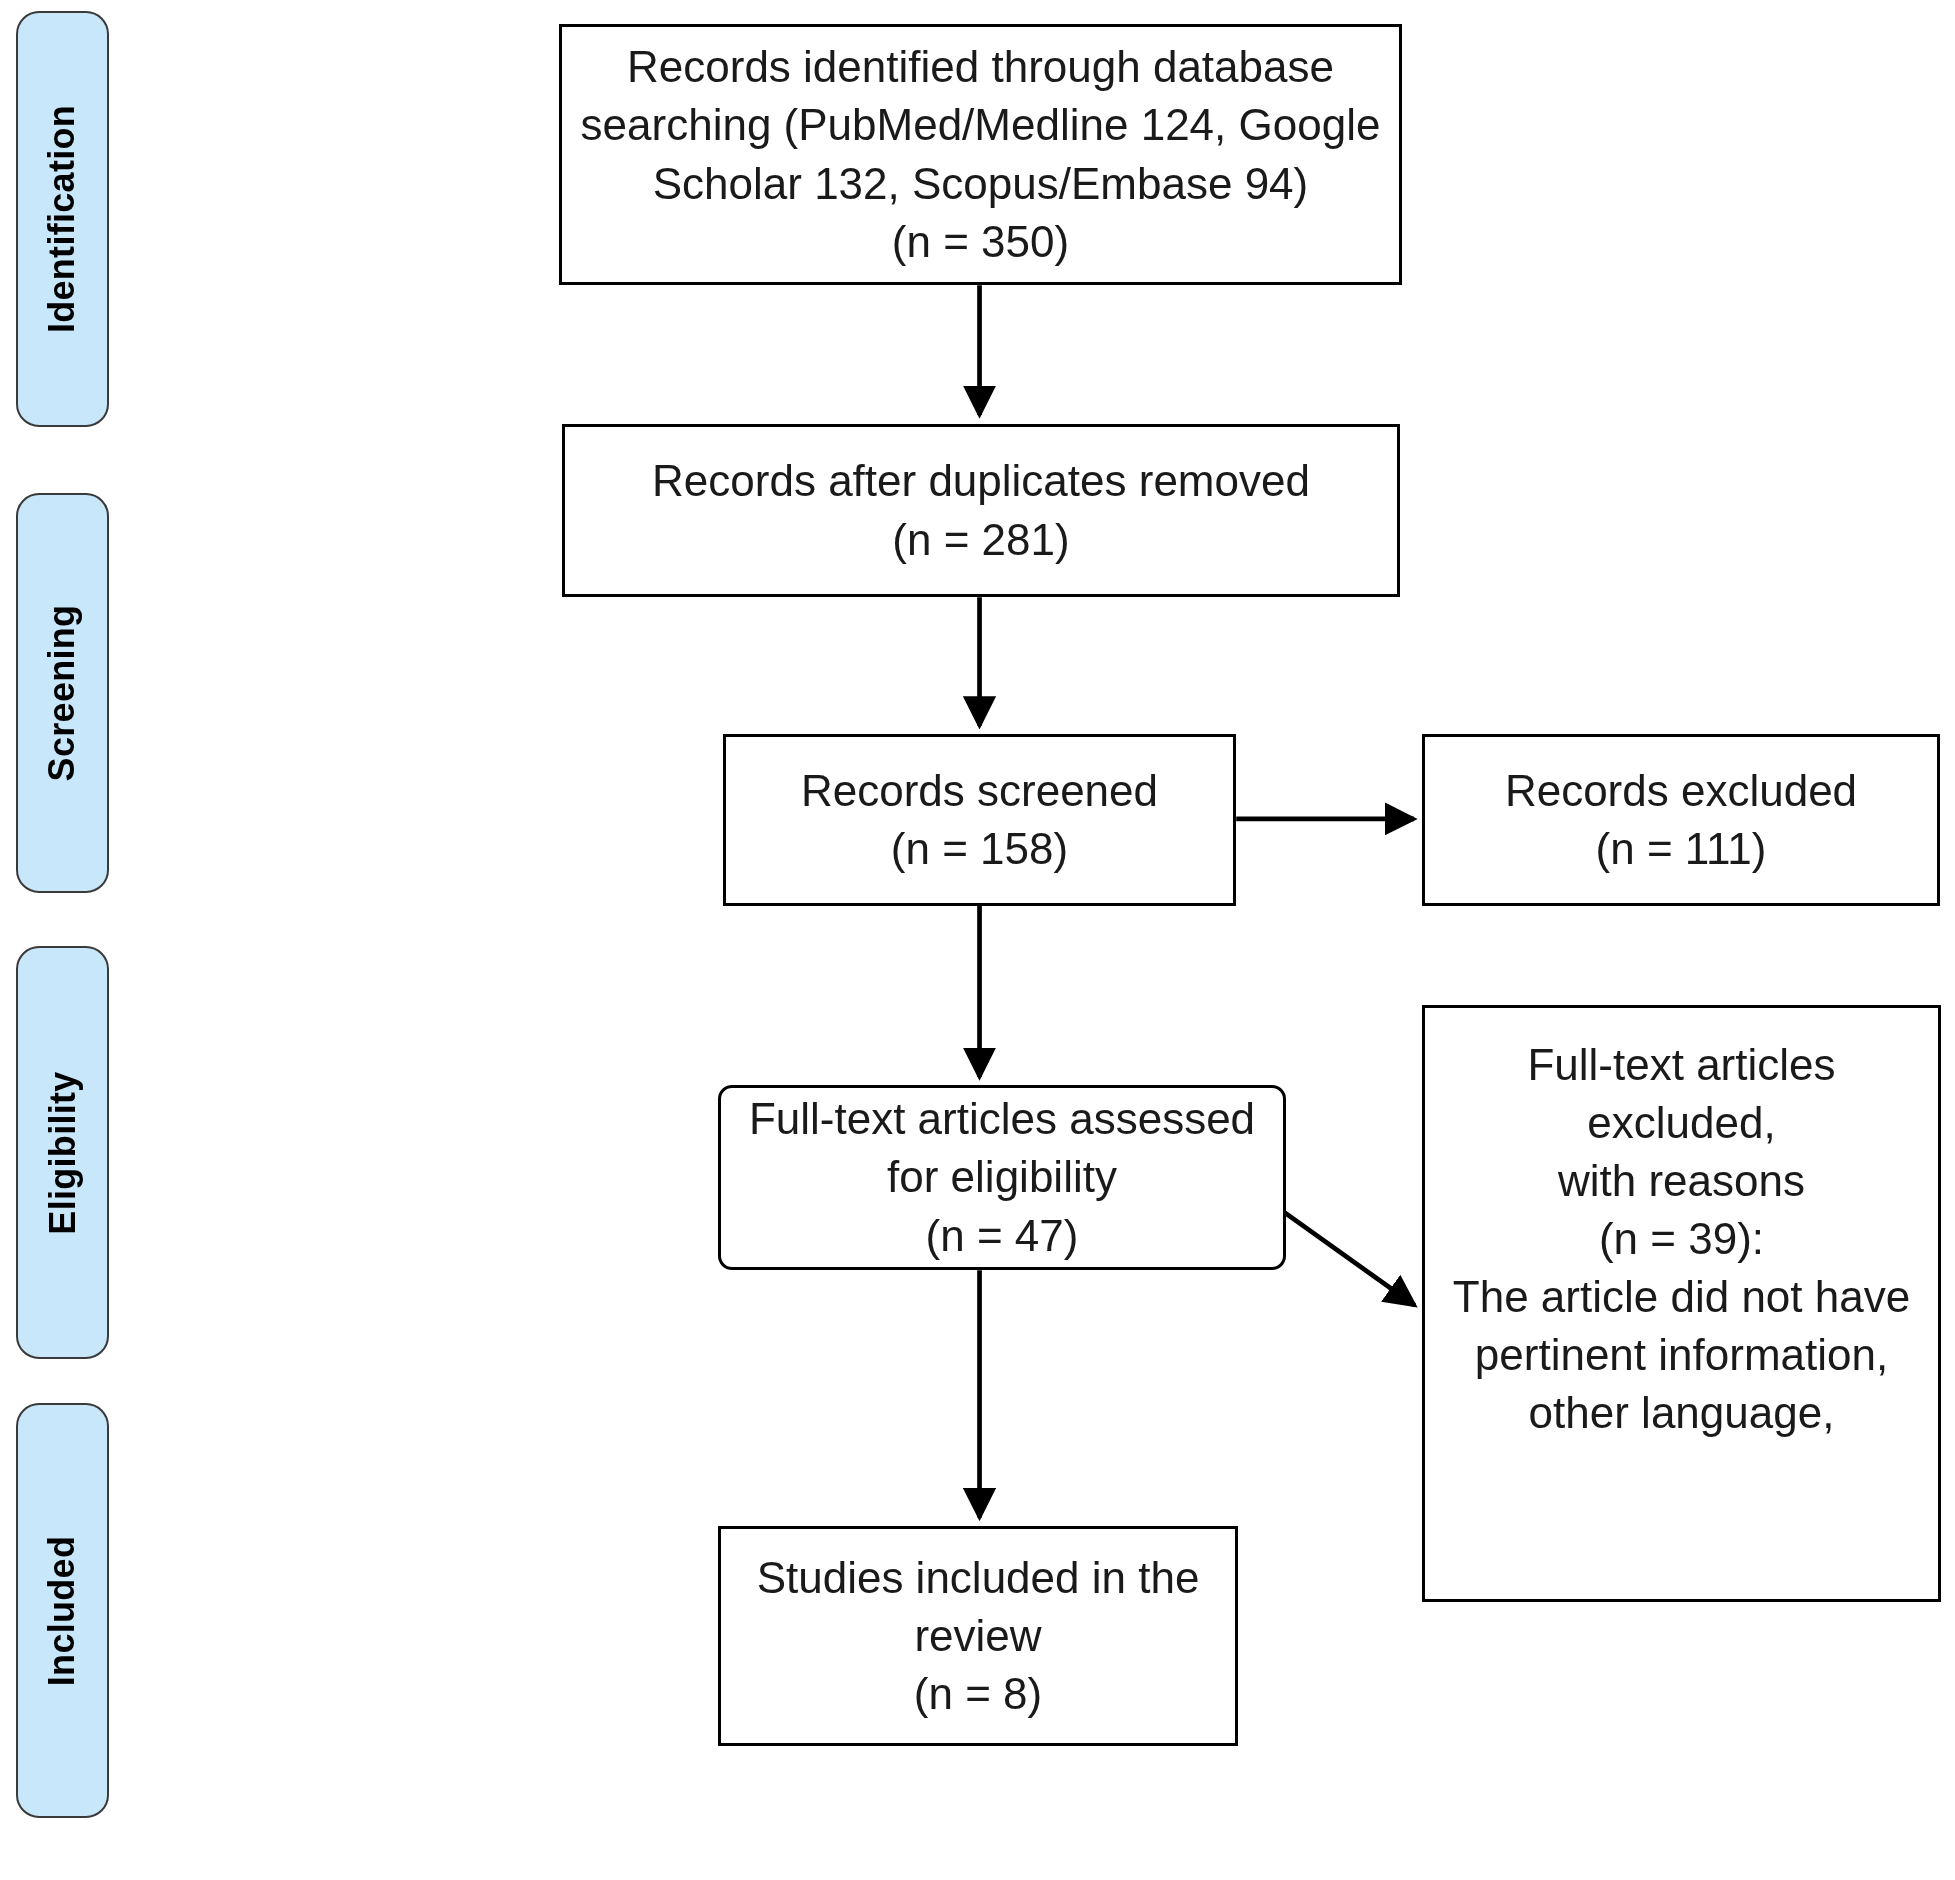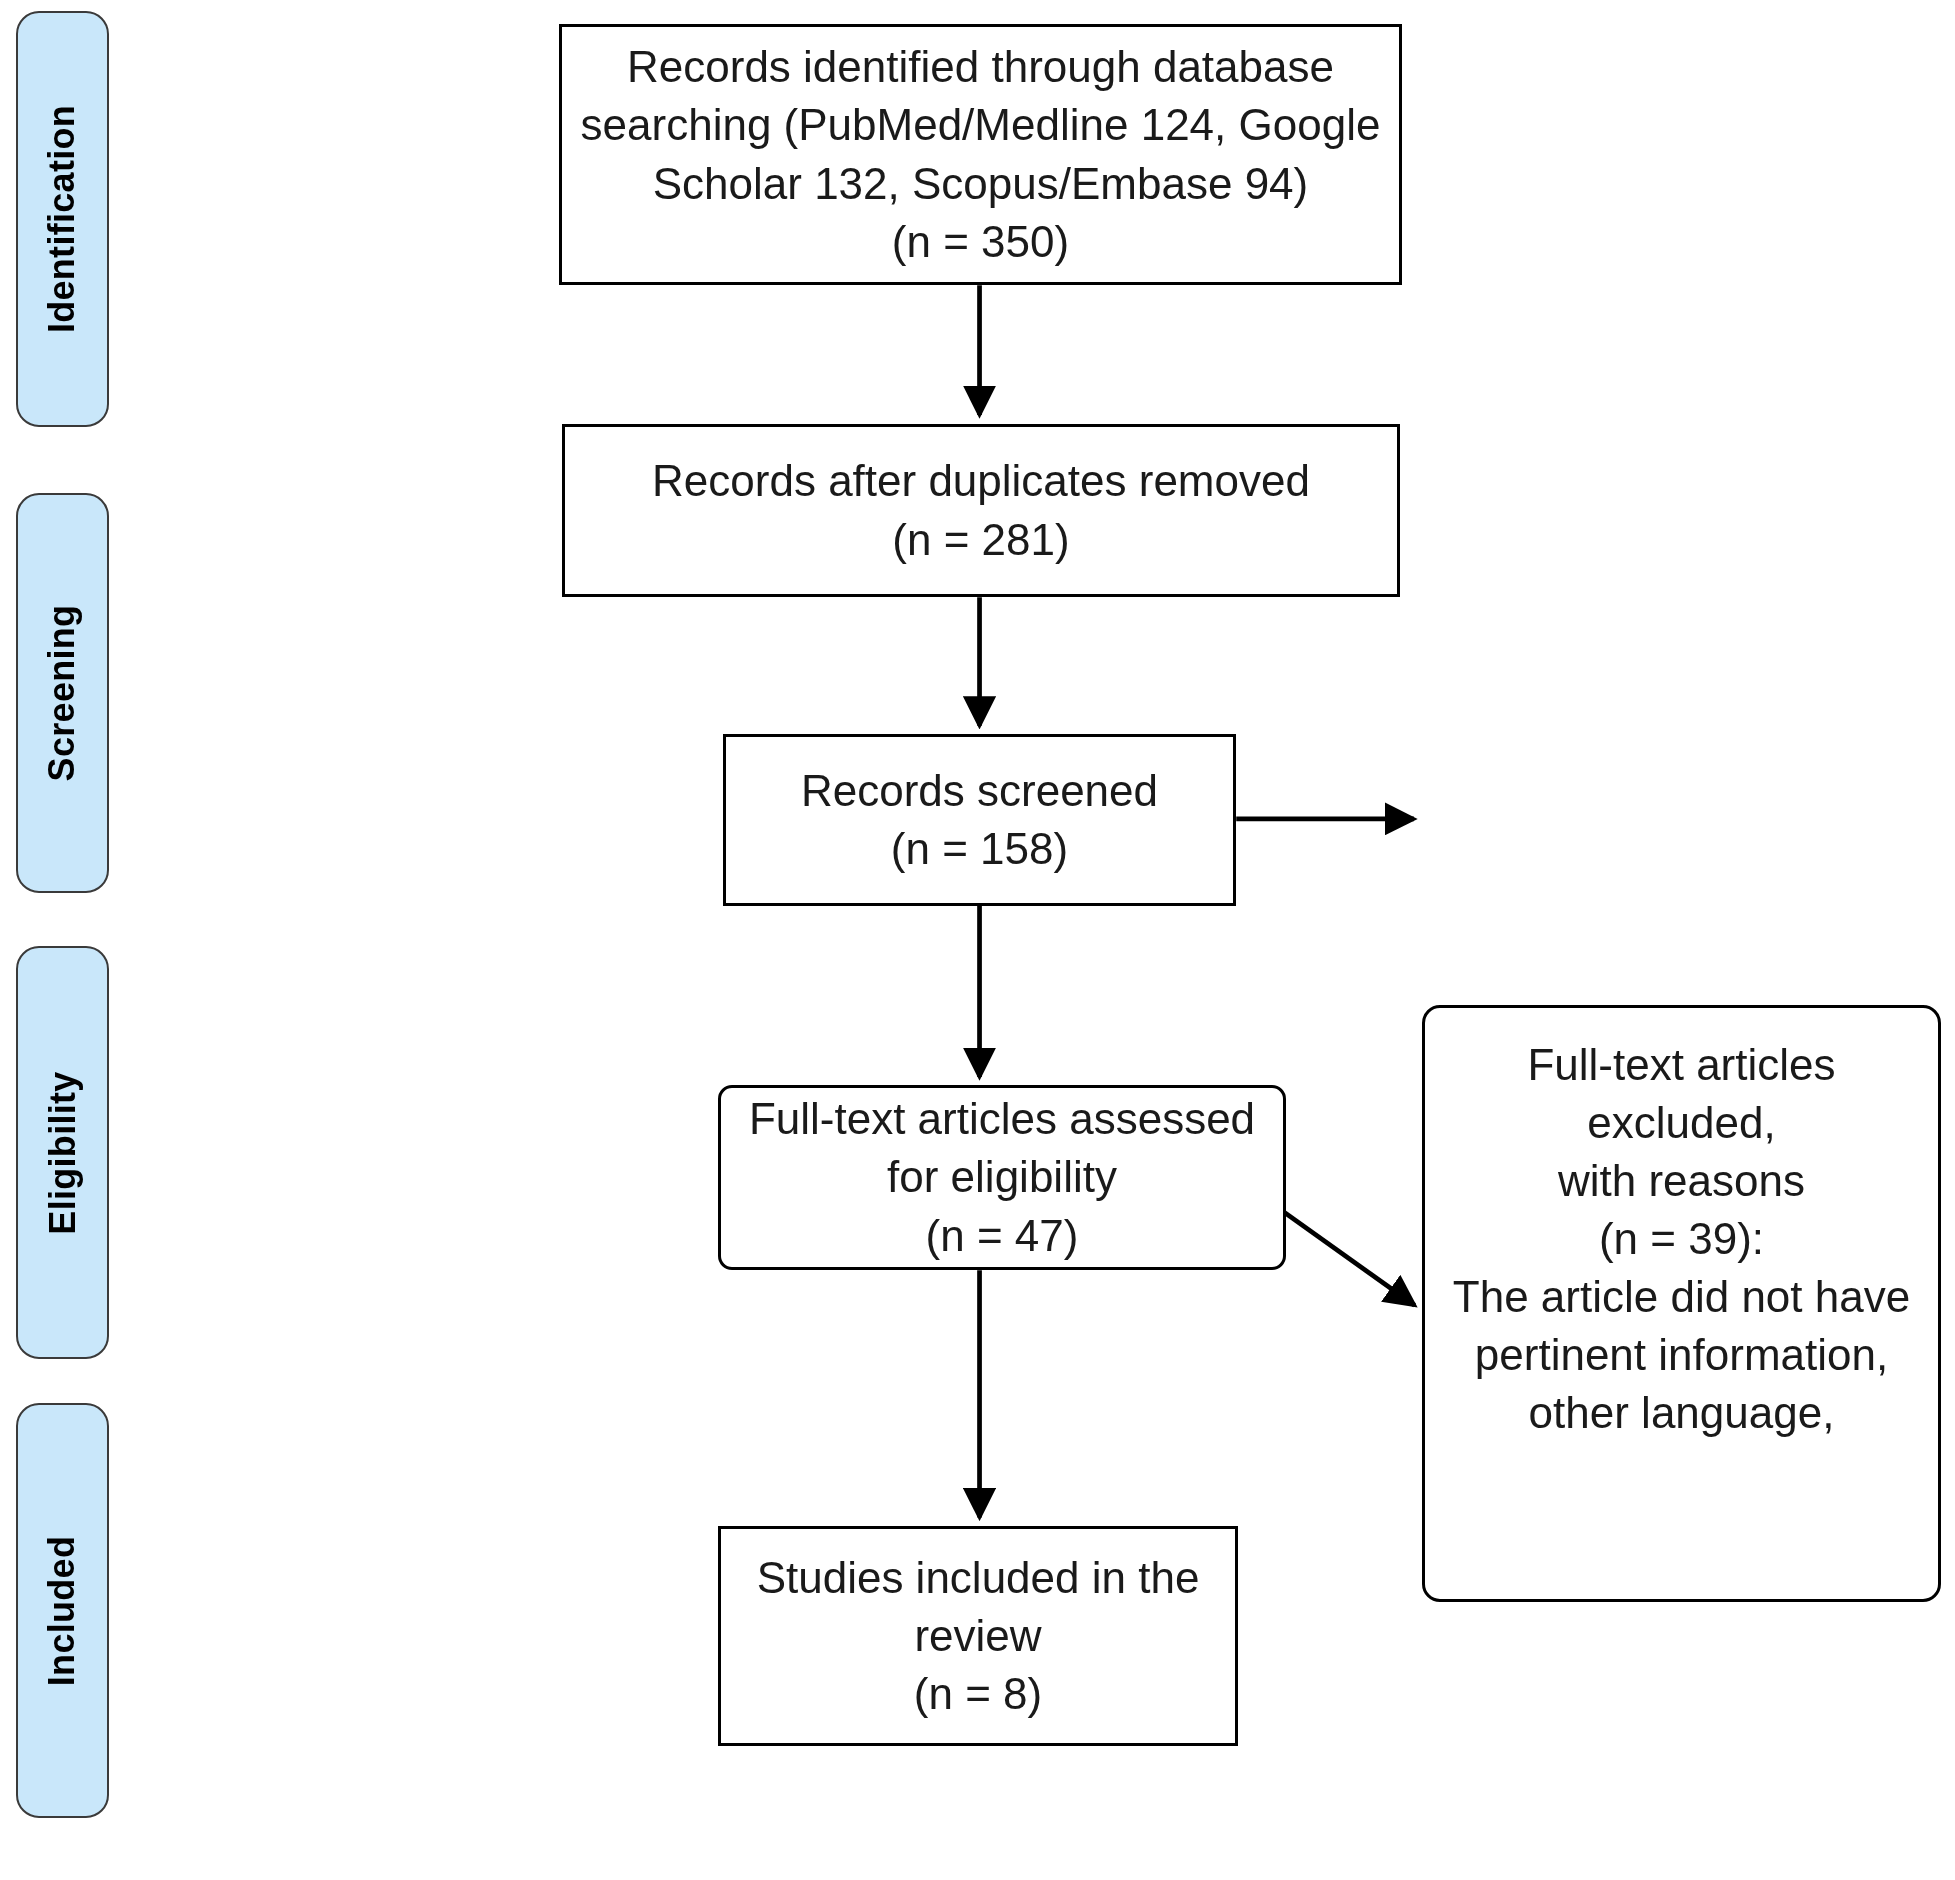--- a/index.html
+++ b/index.html
@@ -66,21 +66,21 @@
 
   #box-identified   { left: 559px;  top: 24px;   width: 843px; height: 261px; }
   #box-duplicates   { left: 562px;  top: 424px;  width: 838px; height: 173px; }
   #box-screened     { left: 723px; top: 734px; width: 513px;  height: 172px; }
   #box-excluded     { left: 1422px; top: 734px; width: 518px;  height: 172px; }
   #box-fulltext     { left: 718px; top: 1085px; width: 568px;  height: 185px; border-radius: 14px; }
   #box-ftexcluded   { left: 1422px; top: 1005px; width: 519px;  height: 597px; }
   #box-included     { left: 718px; top: 1526px; width: 520px;  height: 220px; }
 
   #box-ftexcluded .box-text { padding: 0 12px; }
-  #box-ftexcluded { align-items: flex-start; border-radius: 18px; }
+  #box-ftexcluded { align-items: flex-start; }
   #box-ftexcluded .box-text { padding-top: 28px; }
 
   
   .connector-svg {
     position: absolute;
     left: 0;
     top: 0;
     width: 1955px;
     height: 1881px;
     pointer-events: none;
@@ -137,20 +137,24 @@
   <div class="flow-box" id="box-duplicates">
     <div class="box-text">Records after duplicates removed
 (n = 281)</div>
   </div>
 
   <div class="flow-box" id="box-screened">
     <div class="box-text">Records screened
 (n = 158)</div>
   </div>
 
+  <div class="flow-box" id="box-excluded">
+    <div class="box-text">Records excluded
+(n = 111)</div>
+  </div>
 
   <div class="flow-box" id="box-fulltext">
     <div class="box-text">Full-text articles assessed
 for eligibility
 (n = 47)</div>
   </div>
 
   <div class="flow-box" id="box-ftexcluded">
     <div class="box-text">Full-text articles excluded,
 with reasons

